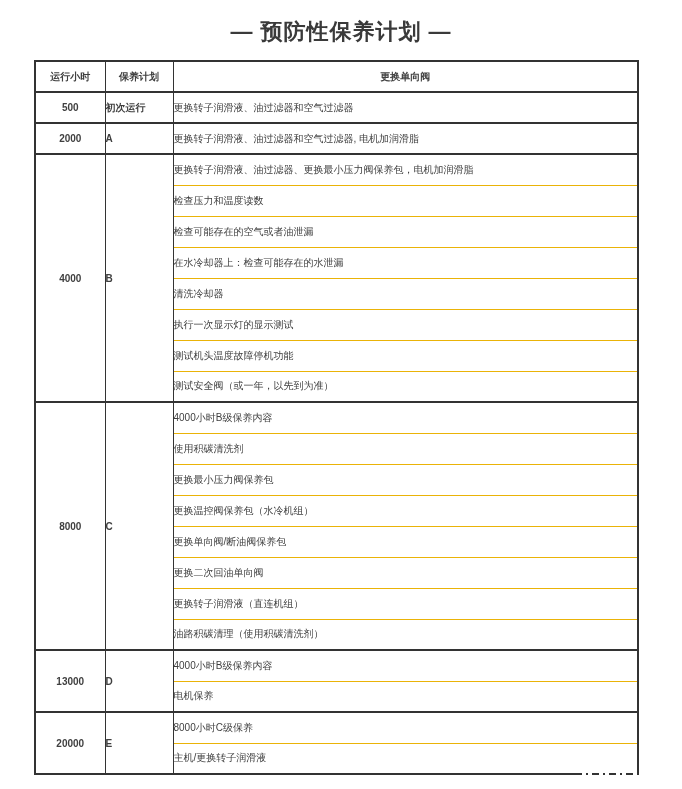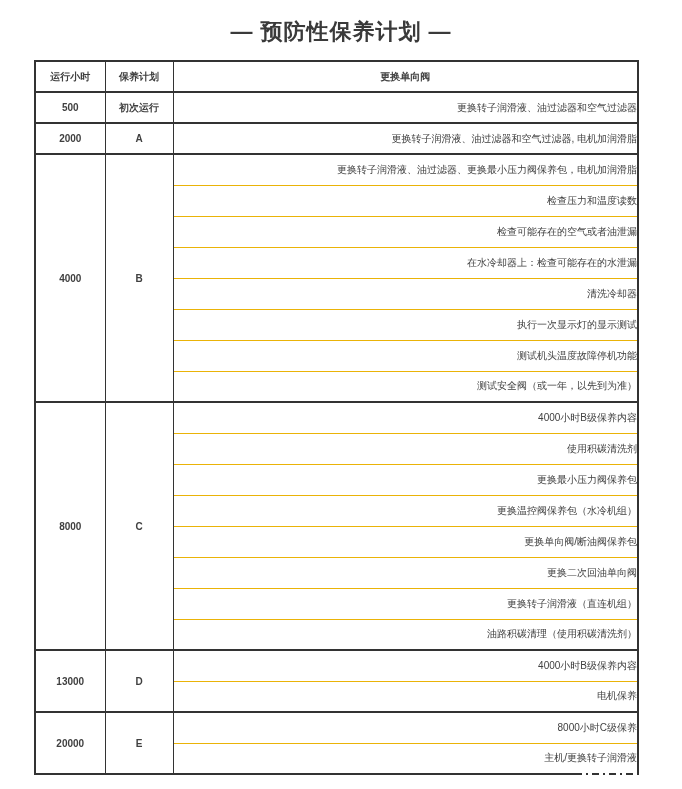--- a/index.html
+++ b/index.html
@@ -63,26 +63,25 @@
   table.maint tbody tr.group-start td { border-top: 2px solid #333333; }
   table.maint tbody tr.group-start:first-child td { border-top: none; }
   
   table.maint tbody tr:not(.group-start) td.content-cell { border-top: 1px solid #eab308; }
   td.hours-cell {
     text-align: center;
     font-weight: bold;
     font-size: 15px;
   }
   td.plan-cell {
-    text-align: center;
     font-weight: bold;
     font-size: 15px;
   }
   td.content-cell {
-    text-align: right;
+    text-align: left;
     padding-left: 9px;
     font-size: 13.5px;
   }
   
   .dash-overlay {
     position: absolute;
     right: 2px;
     bottom: 0;
     width: 62px;
     height: 2px;

